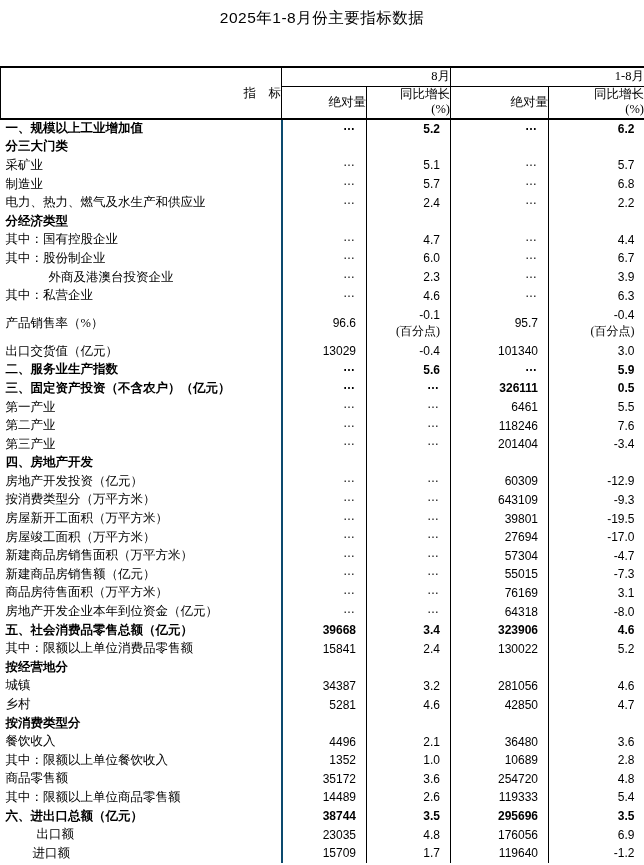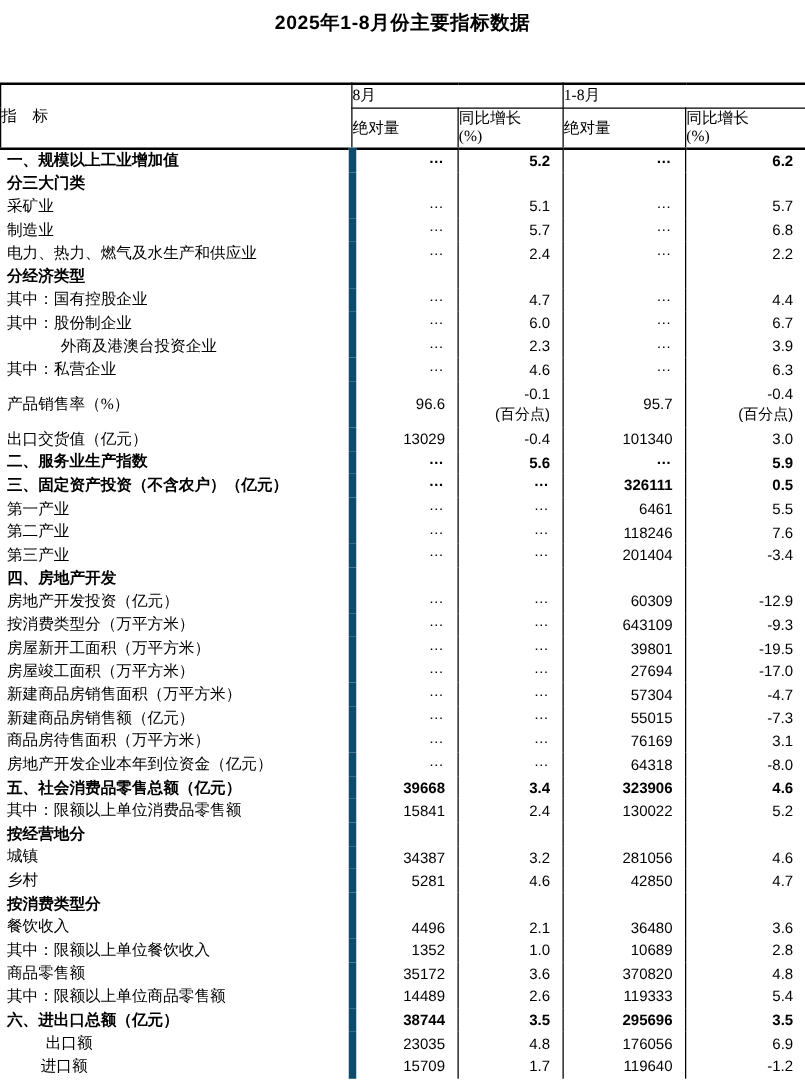--- a/index.html
+++ b/index.html
@@ -15,35 +15,35 @@
     font-family: "Liberation Serif", "DejaVu Serif", serif;
   }
   .title-block {
     height: 66px;
     box-sizing: border-box;
     padding-top: 8px;
     text-align: center;
   }
   .page-title {
     font-family: "Liberation Sans", "DejaVu Sans", sans-serif;
-    font-weight: bold;
+    font-weight: normal;
     font-size: 15.5px;
     letter-spacing: 0.5px;
   }
   table.indicators {
     width: 644px;
     border-collapse: collapse;
     table-layout: fixed;
     border-top: 2px solid #000;
   }
   th, td { padding: 0; }
   thead th {
     font-weight: normal;
     font-size: 12.5px;
-    text-align: left;
+    text-align: right;
     vertical-align: middle;
   }
   tr.group-row { height: 19px; }
   tr.sub-row { height: 33px; }
   th.indicator-h {
     border-left: 1px solid #000;
     border-right: 1px solid #000;
     border-bottom: 2px solid #000;
     margin-left: 40px;
   }
@@ -58,36 +58,36 @@
   }
   tbody tr { height: 18.6px; }
   tbody tr.tall { height: 37px; }
   tbody td {
     font-size: 12.5px;
     vertical-align: middle;
   }
   td.label {
     text-align: left;
     padding-left: 5px;
-    border-right: 6px solid #0c4a6e;
+    border-right: 2px solid #0c4a6e;
     white-space: nowrap;
     overflow: hidden;
   }
   td.num {
     text-align: right;
     padding-right: 10px;
     font-family: "Liberation Sans", "DejaVu Sans", sans-serif;
     font-size: 12px;
     white-space: nowrap;
   }
   td.m_abs, td.m_yoy, td.c_abs { border-right: 1px solid #000; }
   tr.bold td, tr.bold td .val { font-weight: bold; }
   tr.tall td.num { line-height: 16px; }
   .note {
-    font-family: Liberation Sans, sans-serif;
+    font-family: Liberation Serif, serif;
     font-size: 12px;
   }
   .val.dots {
     position: relative;
     top: -3px;
     letter-spacing: 1px;
   }
 </style>
 </head>
 <body>
@@ -359,21 +359,21 @@
         <td class="label">其中：限额以上单位餐饮收入</td>
         <td class="num m_abs"><span class="val">1352</span></td>
         <td class="num m_yoy"><span class="val">1.0</span></td>
         <td class="num c_abs"><span class="val">10689</span></td>
         <td class="num c_yoy"><span class="val">2.8</span></td>
       </tr>
       <tr>
         <td class="label">商品零售额</td>
         <td class="num m_abs"><span class="val">35172</span></td>
         <td class="num m_yoy"><span class="val">3.6</span></td>
-        <td class="num c_abs"><span class="val">370820</span></td>
+        <td class="num c_abs"><span class="val">254720</span></td>
         <td class="num c_yoy"><span class="val">4.8</span></td>
       </tr>
       <tr>
         <td class="label">其中：限额以上单位商品零售额</td>
         <td class="num m_abs"><span class="val">14489</span></td>
         <td class="num m_yoy"><span class="val">2.6</span></td>
         <td class="num c_abs"><span class="val">119333</span></td>
         <td class="num c_yoy"><span class="val">5.4</span></td>
       </tr>
       <tr class="bold">

